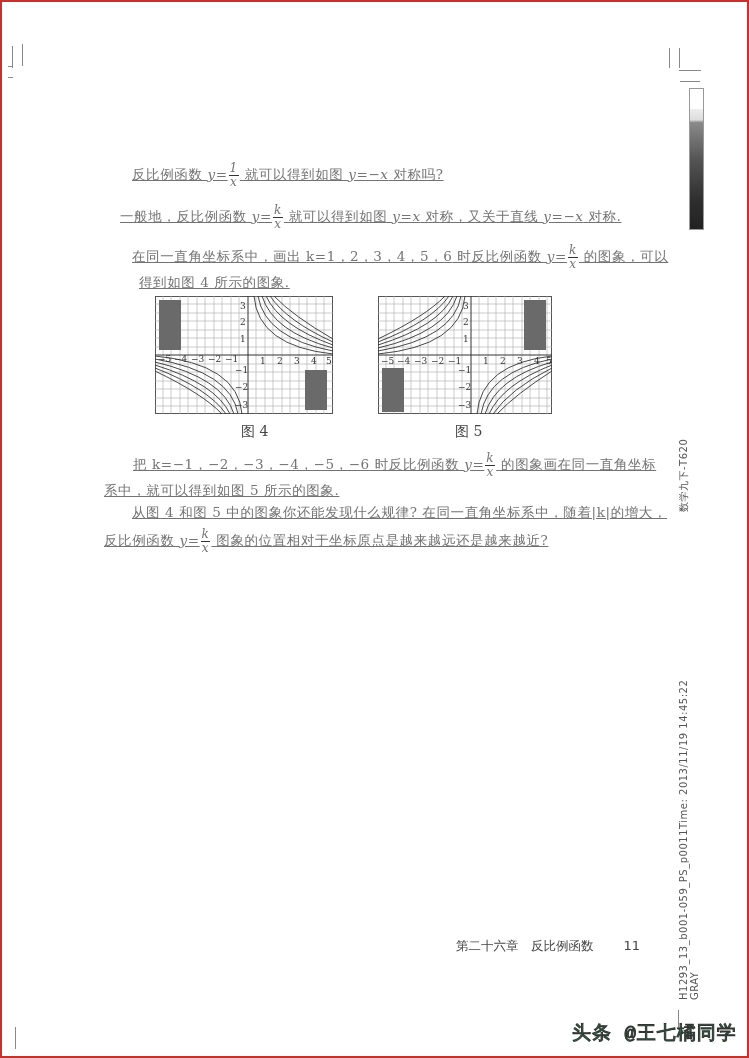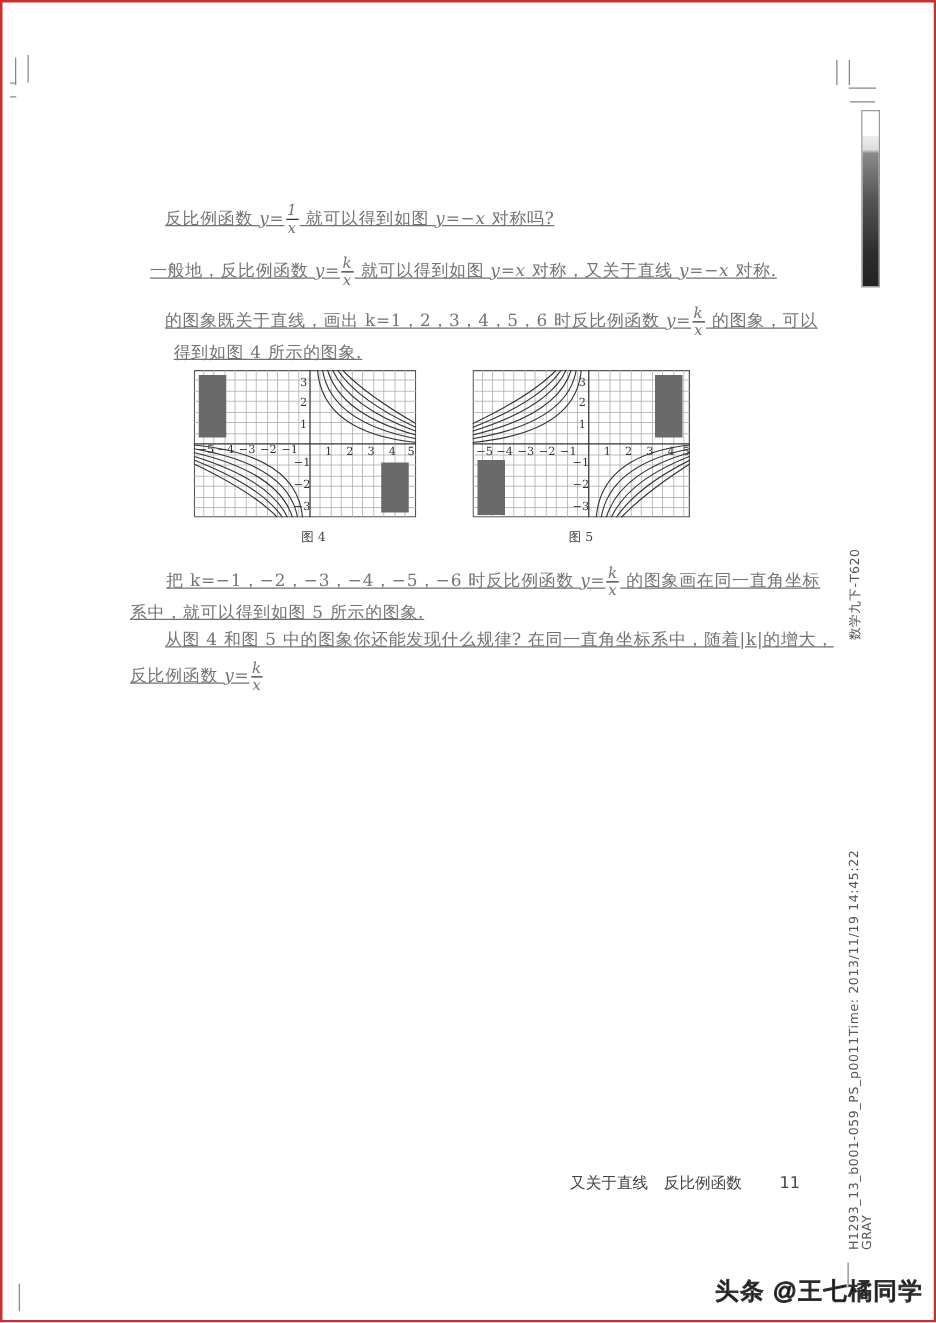--- a/index.html
+++ b/index.html
@@ -5,25 +5,25 @@
   html,body{margin:0;padding:0;background:#fff;}
   body{width:749px;height:1058px;position:relative;overflow:hidden;font-family:"DejaVu Serif","Liberation Serif",serif;color:#333;}
   .frame{position:absolute;left:0;top:0;width:745px;height:1054px;border:2px solid #c8302c;box-sizing:content-box;}
   .mark{position:absolute;background:#888;}
   .para{position:absolute;font-size:13.5px;line-height:20px;color:#737373;white-space:nowrap;letter-spacing:0.6px;text-decoration:underline;}
   .math{font-family:"DejaVu Serif",serif;font-style:italic;}
   .frac{display:inline-block;vertical-align:middle;text-align:center;font-style:italic;font-size:12px;line-height:13px;margin:0 1px;}
   .frac .num{display:block;border-bottom:1px solid #333;padding:0 1px;}
   .frac .den{display:block;}
   .fig{position:absolute;}
-  .caption{position:absolute;font-size:10px;color:#444;}
+  .caption{position:absolute;font-size:14px;color:#444;}
   .side-text{position:absolute;transform-origin:left top;transform:rotate(-90deg);font-family:"DejaVu Sans",sans-serif;font-size:10px;color:#555;white-space:nowrap;letter-spacing:0.5px;}
   .footer{position:absolute;left:456px;top:938px;font-family:"DejaVu Sans",sans-serif;font-size:12.5px;color:#444;white-space:nowrap;}
   .footer .page-num{margin-left:30px;font-size:13px;}
-  .watermark{position:absolute;left:572px;top:1020px;font-family:Liberation Sans, sans-serif;font-size:19px;color:#000000;-webkit-text-stroke:1px #333;white-space:nowrap;letter-spacing:1px;}
+  .watermark{position:absolute;left:572px;top:1020px;font-family:Liberation Mono, monospace;font-size:19px;color:#15803d;-webkit-text-stroke:1px #333;white-space:nowrap;letter-spacing:1px;}
   .grayscale{position:absolute;left:689px;top:88px;width:13px;height:140px;background:linear-gradient(#fff 0%,#fff 14%,#eee 14%,#ddd 22%,#8a8a8a 24%,#555 50%,#2e2e2e 80%,#222 100%);border:1px solid #999;}
 </style>
 </head>
 <body>
 
 <div class="frame"></div>
 
 <div class="mark" style="left:12px;top:46px;width:1px;height:22px;"></div>
 <div class="mark" style="left:22px;top:44px;width:1px;height:22px;"></div>
 <div class="mark" style="left:8px;top:66px;width:5px;height:1px;"></div>
@@ -39,21 +39,21 @@
 
 <div class="para" style="left:132px;top:162px;">
   <span>反比例函数 </span><span class="math">y=</span><span class="frac"><span class="num">1</span><span class="den">x</span></span><span> 就可以得到如图 </span><span class="math">y=−x</span><span> 对称吗?</span>
 </div>
 
 <div class="para" style="left:120px;top:204px;">
   <span>一般地，反比例函数 </span><span class="math">y=</span><span class="frac"><span class="num">k</span><span class="den">x</span></span><span> 就可以得到如图 </span><span class="math">y=x</span><span> 对称，又关于直线 </span><span class="math">y=−x</span><span> 对称.</span>
 </div>
 
 <div class="para" style="left:132px;top:244px;">
-  <span>的图象既关于直线，画出 </span><span class="math" style="font-style:normal">k=1，2，3，4，5，6</span><span> 时反比例函数 </span><span class="math">y=</span><span class="frac"><span class="num">k</span><span class="den">x</span></span><span> 的图象，可以</span>
+  <span>在同一直角坐标系中，画出 </span><span class="math" style="font-style:normal">k=1，2，3，4，5，6</span><span> 时反比例函数 </span><span class="math">y=</span><span class="frac"><span class="num">k</span><span class="den">x</span></span><span> 的图象，可以</span>
 </div>
 <div class="para" style="left:104px;top:272px;margin-left:35px;">得到如图 4 所示的图象.</div>
 
 <svg class="fig" style="left:155px;top:296px;" width="178" height="118" viewBox="0 0 178 118">
   <rect x="0.5" y="0.5" width="177" height="117" fill="#fff" stroke="#555"></rect>
   <g stroke="#aaa" stroke-width="0.6">
     <line x1="8" y1="0" x2="8" y2="118"></line>
       <line x1="16" y1="0" x2="16" y2="118"></line>
       <line x1="25" y1="0" x2="25" y2="118"></line>
       <line x1="33" y1="0" x2="33" y2="118"></line>
@@ -202,24 +202,24 @@
 </svg>
 <div class="caption" style="left:455px;top:423px;text-align:center;">图 5</div>
 
 <div class="para" style="left:133px;top:452px;">
   <span>把 </span><span class="math" style="font-style:normal">k=−1，−2，−3，−4，−5，−6</span><span> 时反比例函数 </span><span class="math">y=</span><span class="frac"><span class="num">k</span><span class="den">x</span></span><span> 的图象画在同一直角坐标</span>
 </div>
 <div class="para" style="left:104px;top:480px;">系中，就可以得到如图 5 所示的图象.</div>
 
 <div class="para" style="left:132px;top:502px;">从图 4 和图 5 中的图象你还能发现什么规律? 在同一直角坐标系中，随着|k|的增大，</div>
 <div class="para" style="left:104px;top:528px;">
-  <span>反比例函数 </span><span class="math">y=</span><span class="frac"><span class="num">k</span><span class="den">x</span></span>
+  <span>反比例函数 </span><span class="math">y=</span><span class="frac"><span class="num">k</span><span class="den">x</span></span><span> 图象的位置相对于坐标原点是越来越远还是越来越近?</span>
 </div>
 
 <div class="side-text" style="left:677px;top:512px;font-size:10px;">数学九下-T620</div>
 <div class="side-text" style="left:678px;top:1000px;">H1293_13_b001-059_PS_p0011Time: 2013/11/19 14:45:22</div>
 <div class="side-text" style="left:689px;top:1000px;">GRAY</div>
 
 <div class="footer">
-  <span>又关于直线　反比例函数</span><span class="page-num">11</span>
+  <span>第二十六章　反比例函数</span><span class="page-num">11</span>
 </div>
 
 <div class="watermark">头条 @王七橘同学</div>
 
 </body></html>

